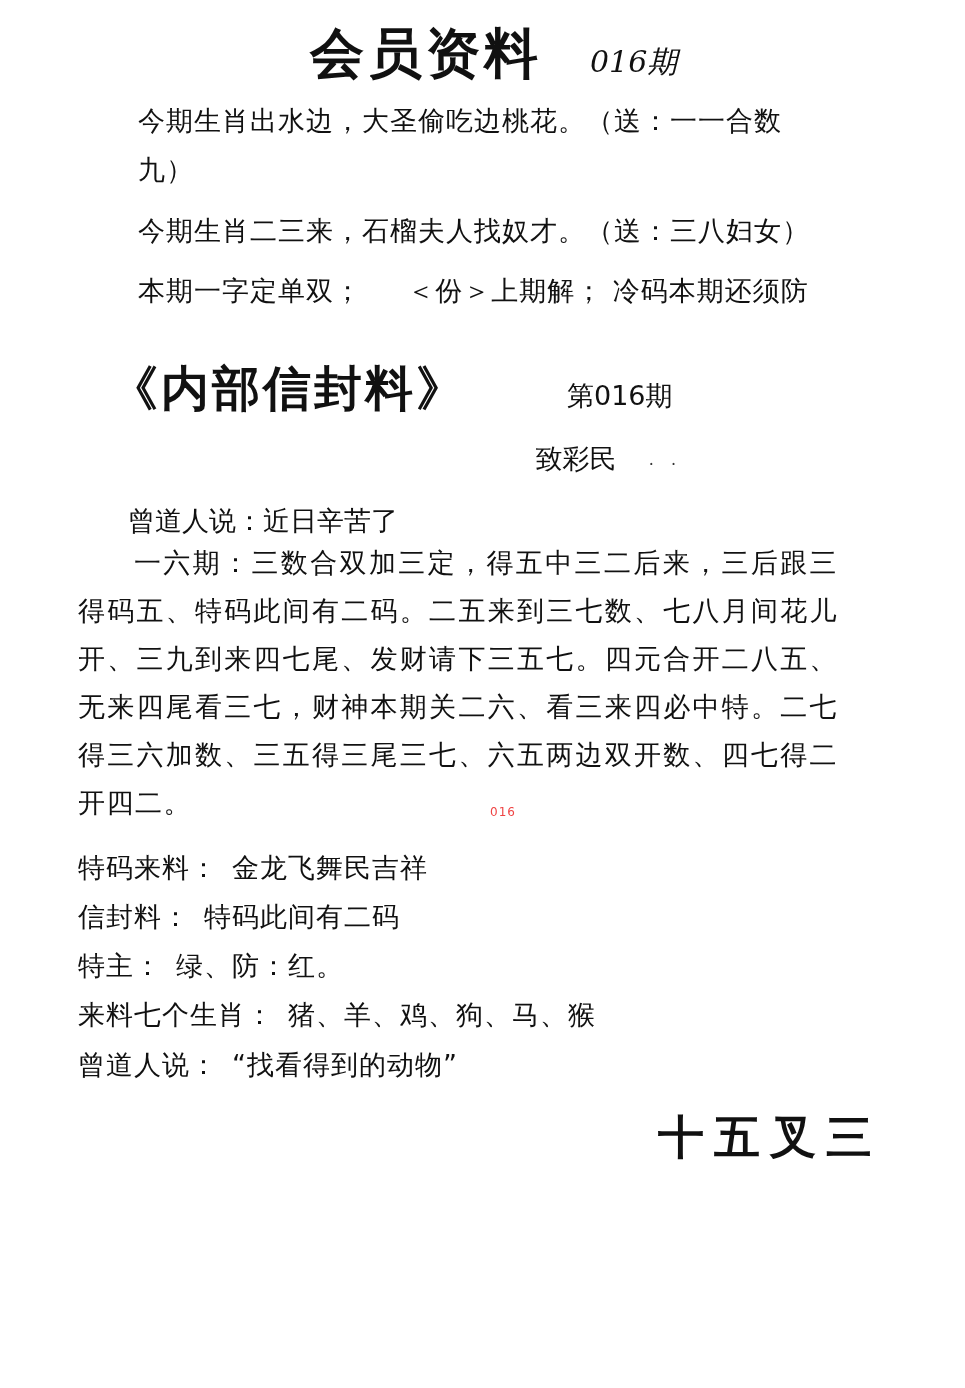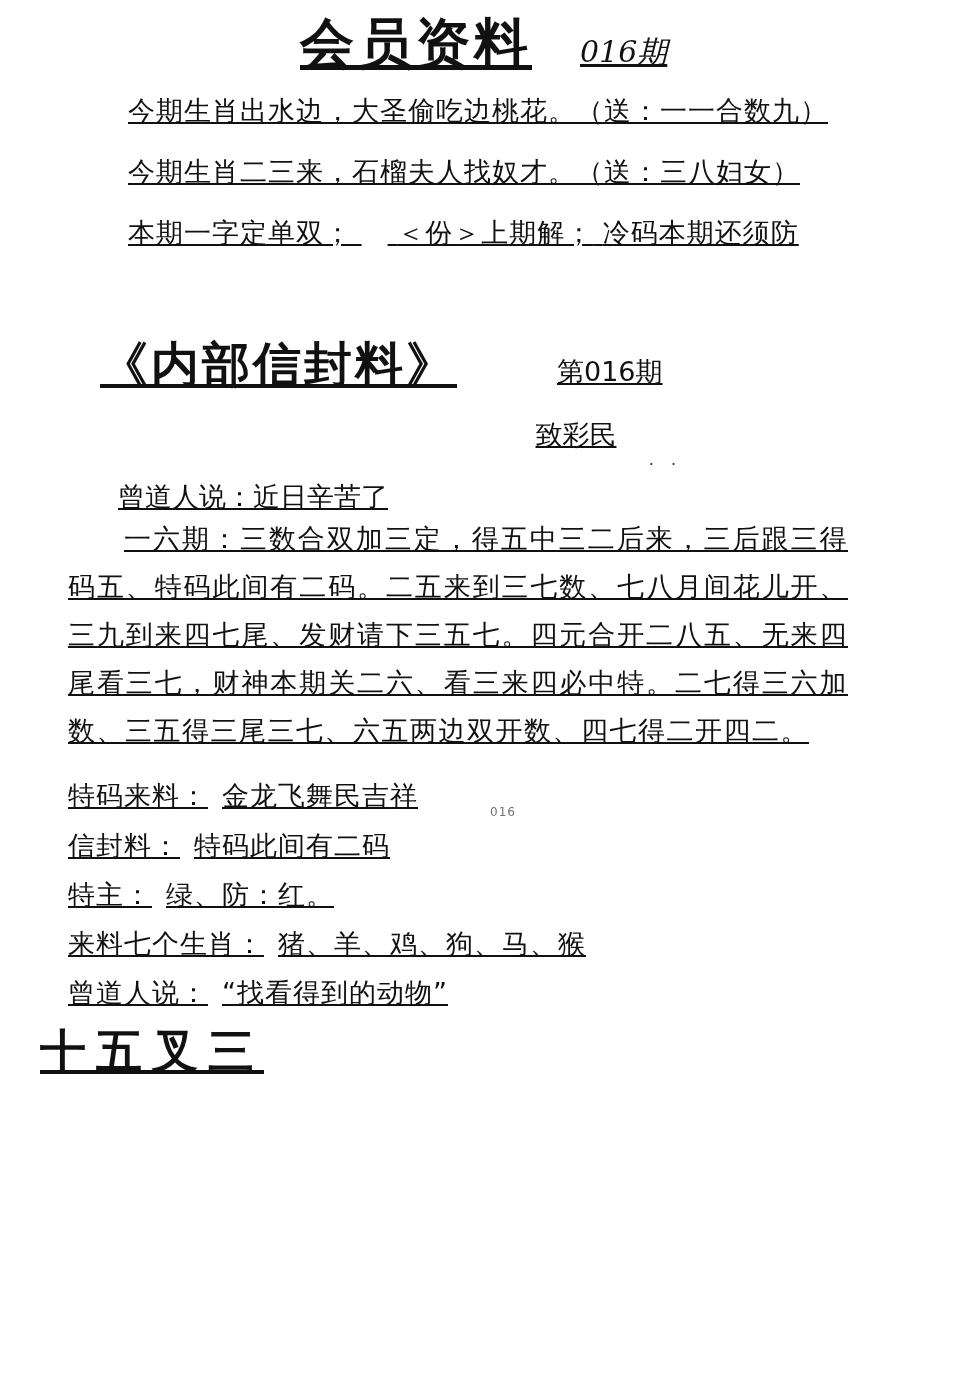--- a/index.html
+++ b/index.html
@@ -13,22 +13,21 @@
     position: relative;
     font-family: "DejaVu Serif", "Liberation Serif", serif;
     color: #111111;
     overflow: hidden;
   }
   .page {
     position: relative;
     width: 892px;
     height: 1388px;
     box-sizing: border-box;
-    padding: 0;
-    text-decoration: underline;
+    padding: 10px;
   }
 
   
   .title-row {
     display: flex;
     align-items: baseline;
     padding: 14px 0 0 0;
     margin-left: 300px;
   }
   .main-title {
@@ -78,21 +77,21 @@
     top: 455px;
     font-size: 16px;
     letter-spacing: 6px;
     color: #333;
   }
 
   
   .sec2-title-row {
     display: flex;
     align-items: baseline;
-    margin-top: 76px;
+    margin-top: 41px;
     padding-left: 100px;
     text-align: right;
   }
   .sec2-title {
     font-size: 48px;
     font-weight: bold;
     letter-spacing: 3px;
     font-family: "DejaVu Sans", "Liberation Sans", sans-serif;
   }
   .sec2-issue {
@@ -123,43 +122,43 @@
     text-align: justify;
     text-indent: 56px;
     font-family: "DejaVu Sans", "Liberation Sans", sans-serif;
     position: relative;
   }
   .watermark {
     position: absolute;
     left: 490px;
     top: 805px;
     font-size: 12px;
-    color: #737373;
+    color: #ef4444;
     letter-spacing: 1px;
     font-family: "DejaVu Sans", "Liberation Sans", sans-serif;
   }
   .kv-list {
     padding-left: 68px;
     margin-top: 16px;
   }
   .kv {
     font-size: 27px;
     line-height: 1.82;
     letter-spacing: 1px;
     font-family: "DejaVu Sans", "Liberation Sans", sans-serif;
   }
   .kv .val {
     margin-left: 14px;
   }
   .footer-title {
-    text-align: left;
+    text-align: right;
     font-size: 46px;
     font-weight: bold;
     letter-spacing: 10px;
-    margin-top: 4px;
+    margin-top: 18px;
     padding-left: 40px;
     font-family: "DejaVu Sans", "Liberation Sans", sans-serif;
   }
 </style>
 </head>
 <body>
 
 <div class="page">
 
   <div class="title-row">

